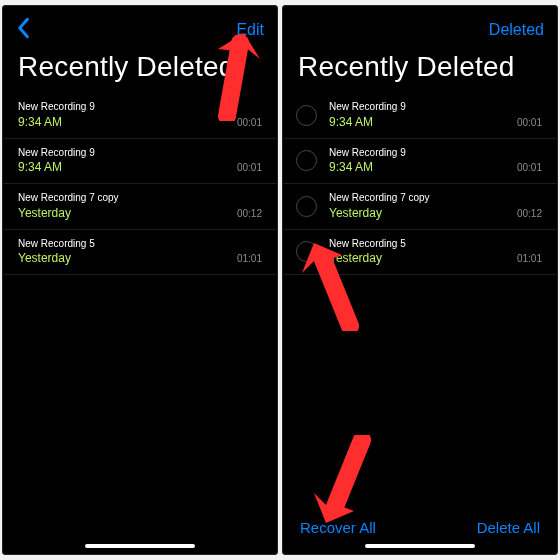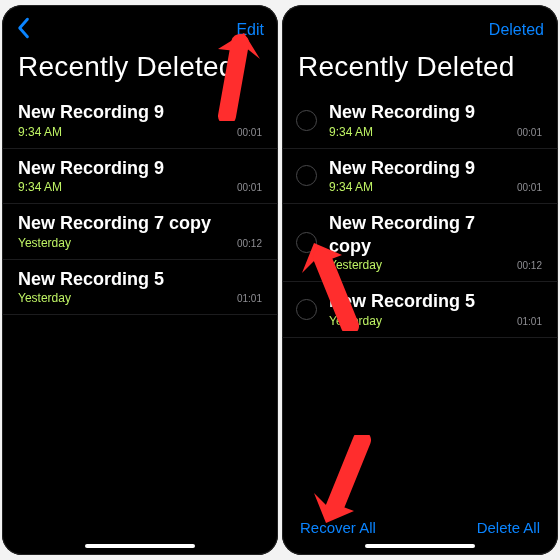--- a/index.html
+++ b/index.html
@@ -16,21 +16,21 @@
       display: flex;
       gap: 4px;
       position: relative;
       width: 556px;
     }
     .phone {
       position: relative;
       width: 328px;
       height: 550px;
       background: #000;
-      border-radius: 20px;
+      border-radius: 4px;
       overflow: hidden;
       box-shadow: inset 0 0 0 1px #222;
     }
     .screen {
       position: absolute;
       inset: 0;
       display: flex;
       flex-direction: column;
       color: #fff;
     }
@@ -63,22 +63,22 @@
     .radio {
       width: 21px;
       height: 21px;
       border: 1.5px solid #48484a;
       border-radius: 50%;
       margin-right: 12px;
       flex-shrink: 0;
     }
     .row-main { flex: 1; min-width: 0; }
     .row-title {
-      font-size: 18px;
-      font-weight: 700;
+      font-size: 10px;
+      font-weight: 400;
       line-height: 1.25;
     }
     .row-sub {
       font-size: 12px;
       color: #bef264;
       line-height: 1.25;
       margin-top: 1px;
     }
     .row-dur {
       font-size: 10px;

